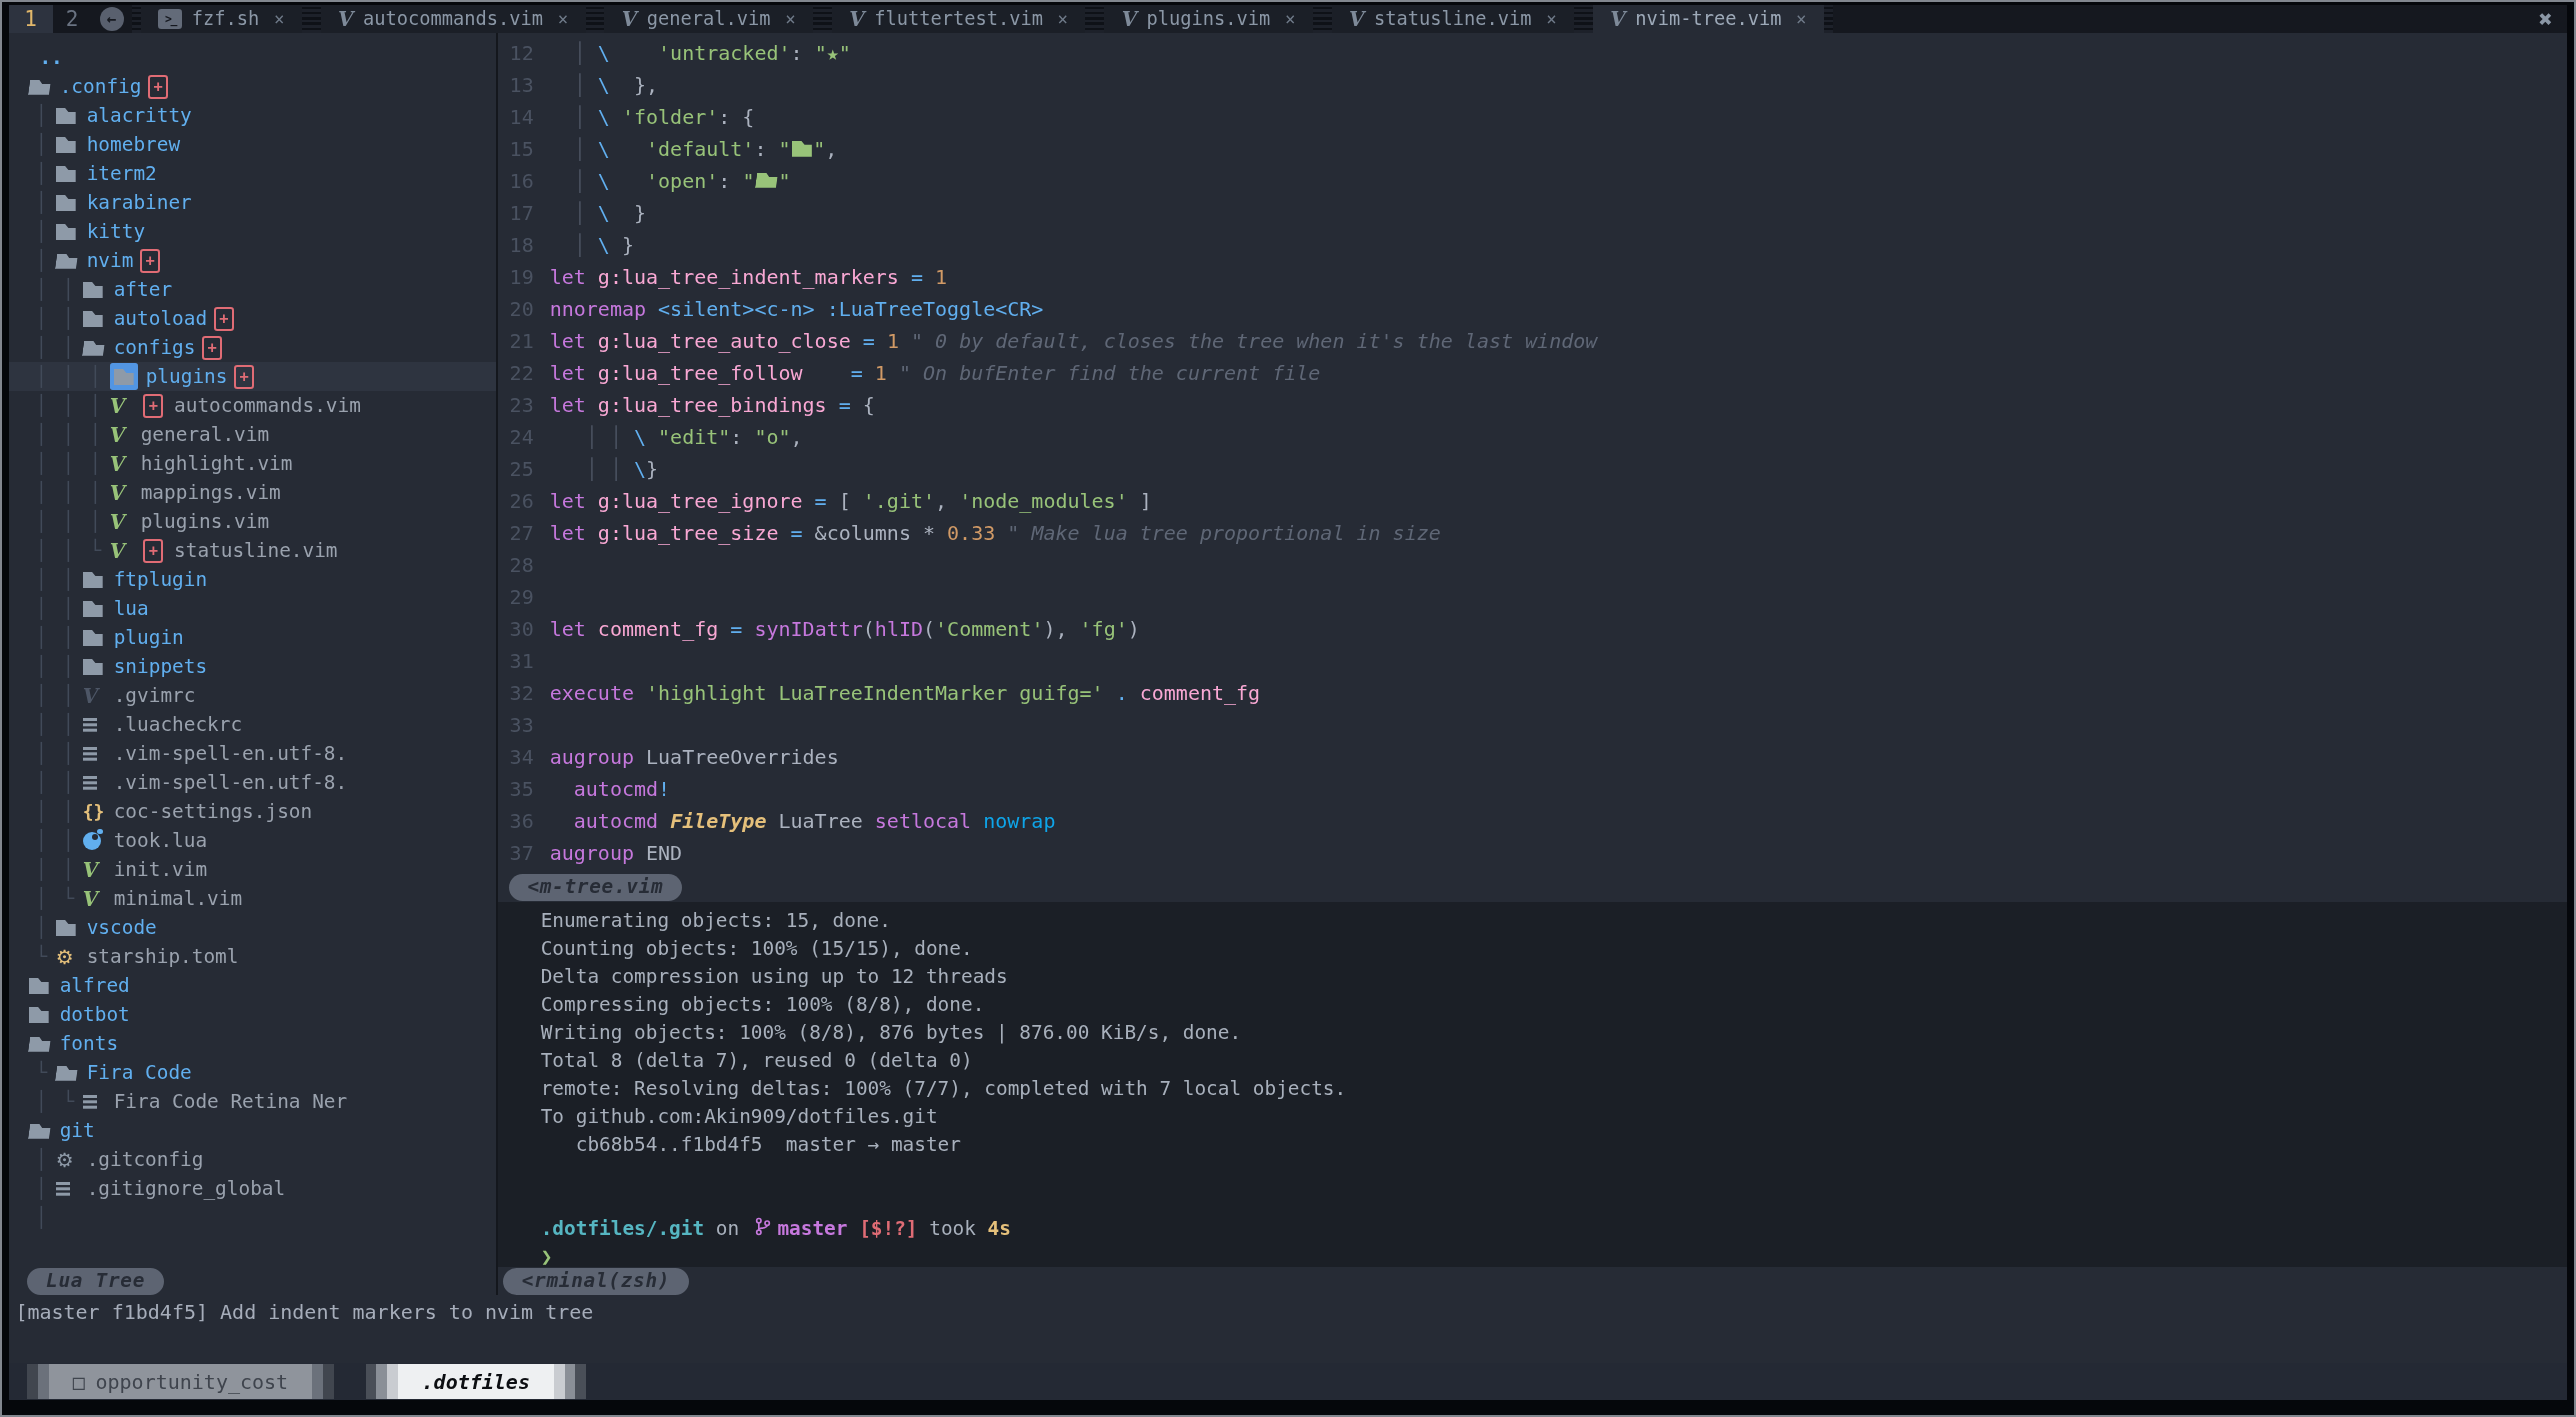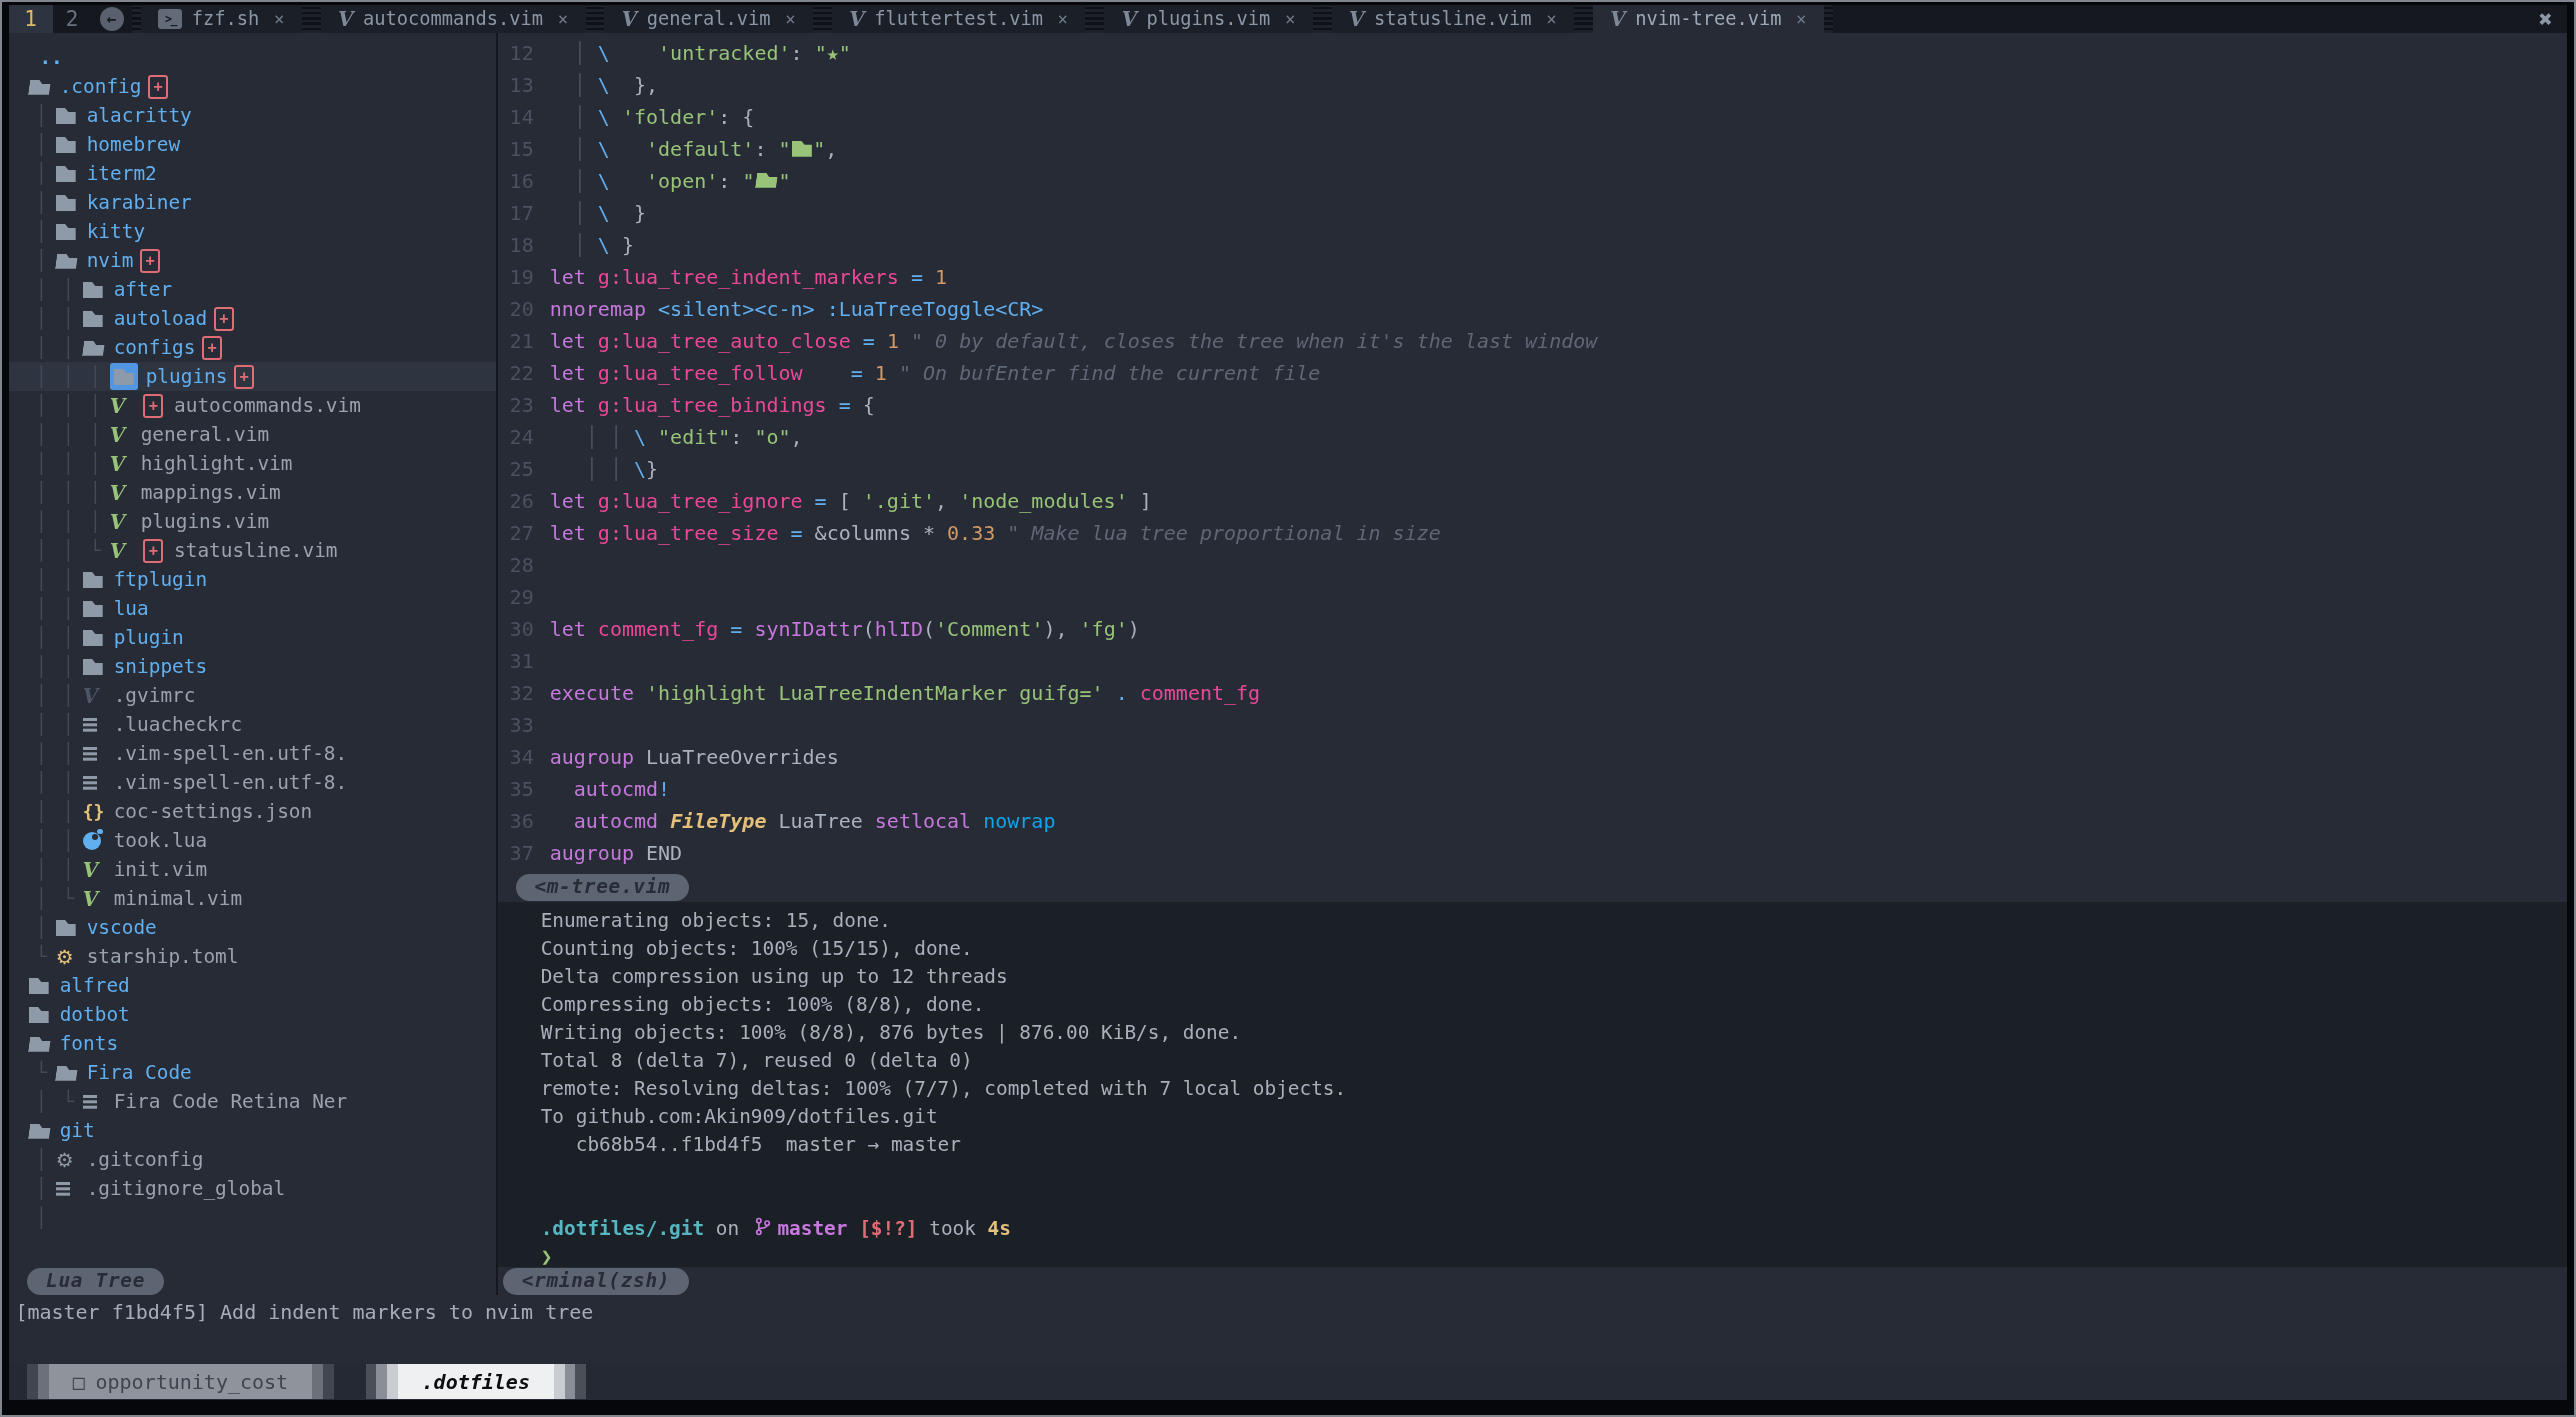--- a/index.html
+++ b/index.html
@@ -48,21 +48,21 @@
   .luai::before{content:"";position:absolute;width:6px;height:6px;border-radius:50%;background:#262b35;top:2px;right:2.7px;}
   .luai::after{content:"";position:absolute;width:5.3px;height:5.3px;border-radius:50%;background:#61afef;top:-2.7px;right:-2px;}
   .gear{font-size:20px;font-family:"DejaVu Sans",sans-serif;}
   .gear.y{color:#e5c07b;}.gear.g{color:#8e9aa8;}
   .vsep{width:2px;flex:none;background:#14171d;}
   
   .editcol{flex:1;display:flex;flex-direction:column;min-width:0;background:#262b35;}
   .editor{height:837px;flex:none;padding-top:4px;font-size:20px;overflow:hidden;}
   .cline{height:32px;display:flex;align-items:center;white-space:pre;}
   .ln{width:52px;flex:none;text-align:right;padding-right:16px;color:#4a5261;box-sizing:border-box;}
-  .s-kw{color:#c678dd;}.s-vr{color:#ec4899;}.s-op{color:#61afef;}.s-nm{color:#d19a66;}.s-st{color:#98c379;}
+  .s-kw{color:#c678dd;}.s-vr{color:#f9a8d4;}.s-op{color:#61afef;}.s-nm{color:#d19a66;}.s-st{color:#98c379;}
   .s-cm{color:#5f6776;font-style:italic;}.s-fg{color:#abb2bf;}.s-gd{color:#4a5261;}
   .s-ty{color:#e5c07b;font-style:italic;font-weight:bold;}.s-yl{color:#0ea5e9;}
   .s-cyb{color:#56b6c2;font-weight:bold;}.s-prb{color:#c678dd;font-weight:bold;}
   .s-rdb{color:#e06c75;font-weight:bold;}.s-ylb{color:#e5c07b;font-weight:bold;}.s-gr{color:#98c379;}
   .s-tfg{color:#a8b0bc;}
   .cglyph{display:inline-block;vertical-align:baseline;margin:0 1.3px;}
   
   .sline{height:28px;flex:none;display:flex;align-items:center;background:#262b35;}
   .pill{background:#5d6472;color:#272c36;border-radius:14px;padding:1.3px 18.7px 2.7px 18.7px;font-size:19.4px;
         font-style:italic;font-weight:bold;letter-spacing:0.7px;white-space:pre;}
@@ -218,21 +218,21 @@
           <div class="cline"><span class="ln">29</span></div>
           <div class="cline"><span class="ln">30</span><span class="s-kw">let</span><span class="s-fg"> </span><span class="s-vr">comment_fg</span><span class="s-fg"> </span><span class="s-op">=</span><span class="s-fg"> </span><span class="s-kw">synIDattr</span><span class="s-fg">(</span><span class="s-kw">hlID</span><span class="s-fg">(</span><span class="s-st">'Comment'</span><span class="s-fg">), </span><span class="s-st">'fg'</span><span class="s-fg">)</span></div>
           <div class="cline"><span class="ln">31</span></div>
           <div class="cline"><span class="ln">32</span><span class="s-kw">execute</span><span class="s-fg"> </span><span class="s-st">'highlight LuaTreeIndentMarker guifg='</span><span class="s-fg"> </span><span class="s-op">.</span><span class="s-fg"> </span><span class="s-vr">comment_fg</span></div>
           <div class="cline"><span class="ln">33</span></div>
           <div class="cline"><span class="ln">34</span><span class="s-kw">augroup</span><span class="s-fg"> LuaTreeOverrides</span></div>
           <div class="cline"><span class="ln">35</span><span class="s-fg">  </span><span class="s-kw">autocmd</span><span class="s-op">!</span></div>
           <div class="cline"><span class="ln">36</span><span class="s-fg">  </span><span class="s-kw">autocmd</span><span class="s-fg"> </span><span class="s-ty">FileType</span><span class="s-fg"> LuaTree </span><span class="s-kw">setlocal</span><span class="s-fg"> </span><span class="s-yl">nowrap</span></div>
           <div class="cline"><span class="ln">37</span><span class="s-kw">augroup</span><span class="s-fg"> END</span></div>
         </div>
-      <div class="sline" style="padding-left:18px;">
+      <div class="sline" style="padding-left:11px;">
         <span class="pill">&lt;m-tree.vim</span>
       </div>
       <div class="terminal" id="terminal">
           <div class="tline"><span class="s-tfg">Enumerating objects: 15, done.</span></div>
           <div class="tline"><span class="s-tfg">Counting objects: 100% (15/15), done.</span></div>
           <div class="tline"><span class="s-tfg">Delta compression using up to 12 threads</span></div>
           <div class="tline"><span class="s-tfg">Compressing objects: 100% (8/8), done.</span></div>
           <div class="tline"><span class="s-tfg">Writing objects: 100% (8/8), 876 bytes | 876.00 KiB/s, done.</span></div>
           <div class="tline"><span class="s-tfg">Total 8 (delta 7), reused 0 (delta 0)</span></div>
           <div class="tline"><span class="s-tfg">remote: Resolving deltas: 100% (7/7), completed with 7 local objects.</span></div>

